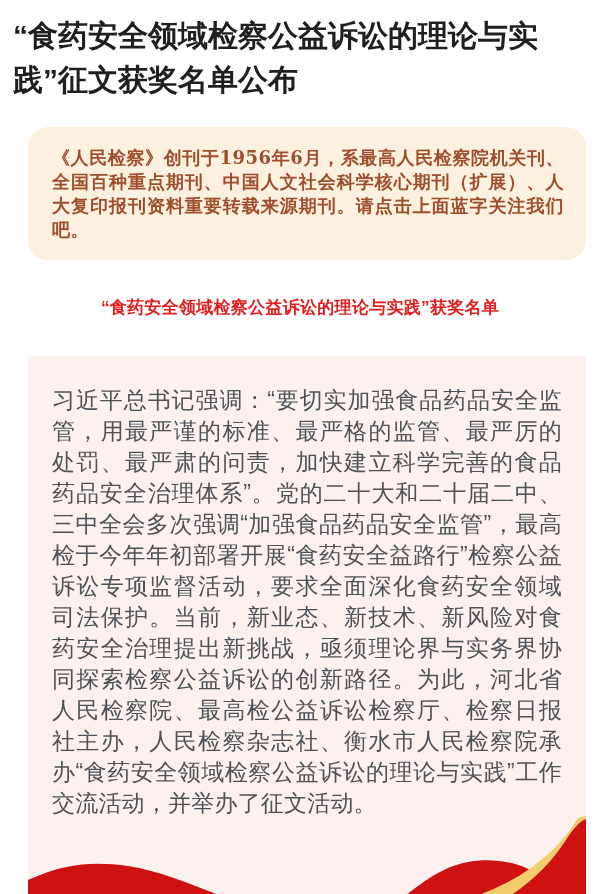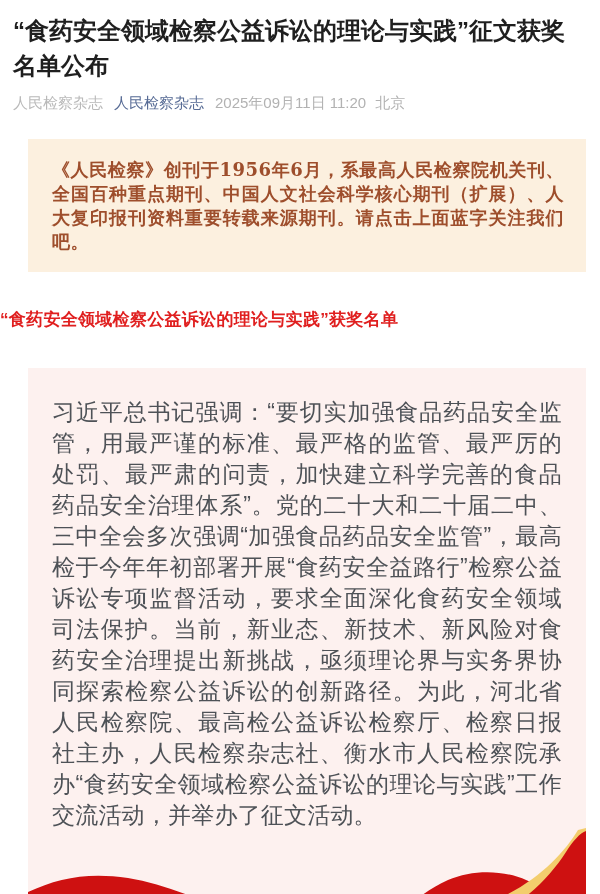--- a/index.html
+++ b/index.html
@@ -6,21 +6,21 @@
   html, body {
     background: #ffffff;
     font-family: "Liberation Sans", "DejaVu Sans", sans-serif;
     width: 600px;
   }
   .article { width: 600px; height: 894px; padding-top: 14px; background: #ffffff; overflow: hidden; }
 
   
   .title {
     margin: 0 14px 9px 13px;
-    font-size: 24px;
+    font-size: 30px;
     font-weight: 700;
     line-height: 1.45;
     color: #1f1f1f;
   }
   .byline {
     margin: 0 13px;
     font-size: 15px;
     line-height: 20px;
     color: #b5b5b5;
     white-space: nowrap;
@@ -28,35 +28,36 @@
   .byline .author { color: #b9b9b9; margin-right: 11px; }
   .byline .account { color: #576b95; font-weight: 500; margin-right: 11px; cursor: pointer; }
   .byline .datetime { color: #b2b2b2; margin-right: 9px; }
   .byline .location { color: #b2b2b2; }
 
   
   .intro-box {
     margin: 26px 14px 0 28px;
     background: #fcf0df;
     padding: 19px 22px 18px 24px;
+    border-radius: 20px;
   }
   .intro-box p {
     font-family: "DejaVu Serif", "Liberation Serif", serif;
     font-size: 18px;
     font-weight: 700;
     line-height: 24px;
     letter-spacing: 0.5px;
     color: #9e4e2c;
     text-align: justify;
   }
 
   
   .award-heading {
     margin-top: 36px;
-    text-align: left;
+    text-align: center;
     font-size: 17px;
     font-weight: 700;
     color: #e01f1f;
     letter-spacing: 0.3px;
   }
 
   
   .content-box {
     position: relative;
     margin: 37px 14px 0 28px;
@@ -82,23 +83,20 @@
     display: block;
   }
 </style>
 </head>
 <body>
 
 <div class="article">
 
   <h1 class="title">“食药安全领域检察公益诉讼的理论与实践”征文获奖名单公布</h1>
 
-  <div class="byline">
-    <span class="author">人民检察杂志</span><span class="account">人民检察杂志</span><span class="datetime">2025年09月11日 11:20</span><span class="location">北京</span>
-  </div>
 
   <div class="intro-box">
     <p>《人民检察》创刊于1956年6月，系最高人民检察院机关刊、全国百种重点期刊、中国人文社会科学核心期刊（扩展）、人大复印报刊资料重要转载来源期刊。请点击上面蓝字关注我们吧。</p>
   </div>
 
   <h2 class="award-heading">“食药安全领域检察公益诉讼的理论与实践”获奖名单</h2>
 
   <div class="content-box">
     <p>习近平总书记强调：“要切实加强食品药品安全监管，用最严谨的标准、最严格的监管、最严厉的处罚、最严肃的问责，加快建立科学完善的食品药品安全治理体系”。党的二十大和二十届二中、三中全会多次强调“加强食品药品安全监管”，最高检于今年年初部署开展“食药安全益路行”检察公益诉讼专项监督活动，要求全面深化食药安全领域司法保护。当前，新业态、新技术、新风险对食药安全治理提出新挑战，亟须理论界与实务界协同探索检察公益诉讼的创新路径。为此，河北省人民检察院、最高检公益诉讼检察厅、检察日报社主办，人民检察杂志社、衡水市人民检察院承办“食药安全领域检察公益诉讼的理论与实践”工作交流活动，并举办了征文活动。</p>
 

